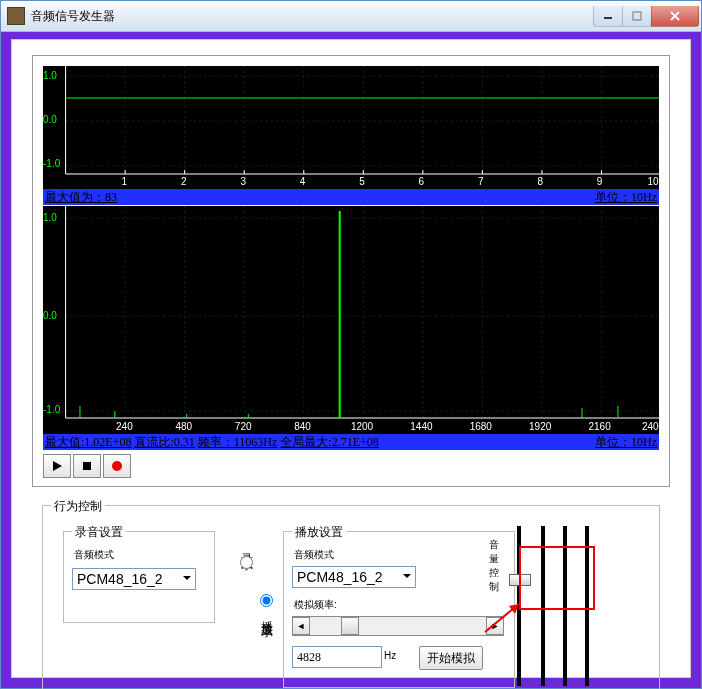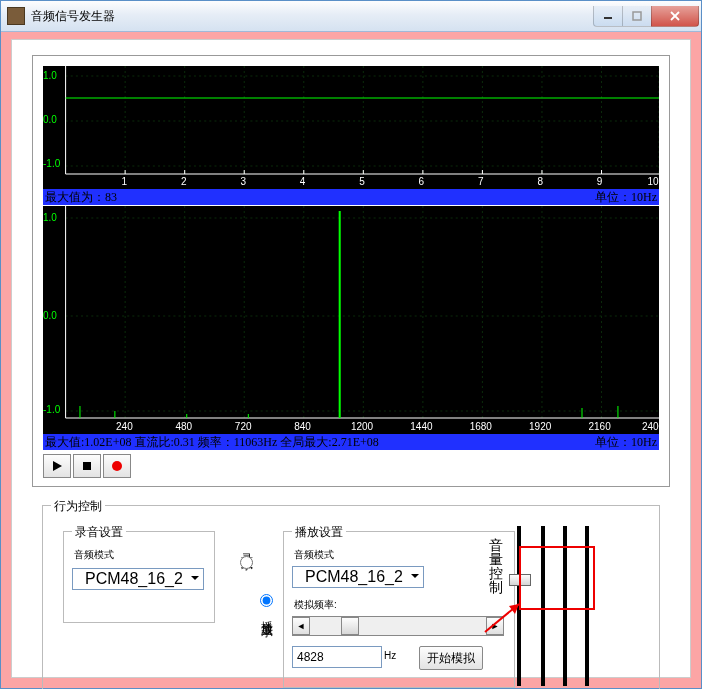--- a/index.html
+++ b/index.html
@@ -1,57 +1,57 @@
 <!DOCTYPE html>
 <html><head>
 <meta charset="utf-8">
 <style>
 body { margin:0; font-family:"Microsoft YaHei","SimSun",sans-serif; font-size:12px; background:#fff; }
-.window { width:702px; height:689px; border:1px solid #5a8fc7; box-sizing:border-box; position:relative; background:#fca5a5; }
+.window { width:702px; height:689px; border:1px solid #5a8fc7; box-sizing:border-box; position:relative; background:#6d28d9; }
 .titlebar { height:30px; background:linear-gradient(#fdfdfe,#e6edf6 45%,#d5e2f1); display:flex; align-items:center; border-bottom:1px solid #a0b8d8; }
 .titlebar .app-icon { width:16px; height:16px; margin:0 6px; background:#7a5c3a; border:1px solid #4a3820; }
 .titlebar .title { flex:1; color:#000; }
 .win-btns { display:flex; height:20px; margin-right:2px; }
 .win-btn { width:28px; height:20px; border:1px solid rgba(0,0,0,.2); border-top:none; display:flex; align-items:center; justify-content:center; font-size:10px; margin-left:-1px; }
 .win-min { background:linear-gradient(#e7eef7,#cadcf0); border-bottom-left-radius:4px; }
 .win-max { background:linear-gradient(#e8eef6,#cbdcf0); color:#888; }
 .win-close { width:46px; background:linear-gradient(#e6a19a,#d1544a); color:#fff; border-bottom-right-radius:4px; }
 .client { position:absolute; left:10px; right:10px; top:38px; bottom:10px; background:#fff; border:1px solid #ccc; }
 .plot-panel { position:absolute; left:20px; right:20px; top:15px; height:430px; border:1px solid #999; }
 .plot { position:absolute; left:10px; right:10px; background:#000; }
 .plot1 { top:10px; height:123px; }
 .plot2 { top:150px; height:228px; }
 .axis-y { position:absolute; left:0; width:22px; top:0; bottom:0;border-radius:11px; }
 .ytick { position:absolute; left:0; color:#0f0; font-size:10px; }
 .axis-x { position:absolute; left:22px; right:0; bottom:2px; height:14px; }
 .xtick { position:absolute; bottom:0; color:#fff; font-size:10px; transform:translateX(-50%); }
 .status { position:absolute; left:0; right:0; height:16px; background:#2030ff; color:#000; font-size:12px; display:flex; padding:0 2px; font-family:"SimSun"; }
-.status span { white-space:nowrap; }
+.status span { white-space:nowrap;text-decoration:underline; }
 .status .grow { flex:1; }
 .st1 { top:133px; }
 .st2 { top:378px; }
 .toolbar { position:absolute; left:10px; top:398px; display:flex; gap:2px; }
 .tbtn { width:26px; height:22px; background:linear-gradient(#fdfdfd,#e3e3e3); border:1px solid #888; display:flex; align-items:center; justify-content:center; }
 .groupbox { position:absolute; border:1px solid #bbb; }
 .groupbox > .gtitle { position:absolute; top:-8px; left:8px; background:#fff; padding:0 3px; font-size:12px; }
 .gb-behavior { left:30px; right:30px; top:465px; height:190px; }
 .gb-record { left:20px; top:25px; width:150px; height:90px; }
 .gb-play  { left:240px; top:25px; width:230px; height:155px; }
 .label { position:absolute; font-size:10px; }
-.select { position:absolute; height:20px; border:1px solid #7a9ac0; background:#fff; font-size:16px; display:flex; align-items:center; padding:0 18px 0 12px;text-align:right; }
+.select { position:absolute; height:20px; border:1px solid #7a9ac0; background:#fff; font-size:14px; display:flex; align-items:center; padding:0 18px 0 4px;text-align:right; }
 .select::after { content:""; position:absolute; right:4px; top:7px; border:4px solid transparent; border-top-color:#000; }
 .button { position:absolute; height:22px; border:1px solid #888; background:linear-gradient(#fdfdfd,#e3e3e3); font-size:12px; display:flex; align-items:center; justify-content:center; border-radius:2px; }
 .radio { position:absolute; display:flex; align-items:center; gap:4px; font-size:12px; }
 .radio input { margin:0; }
 .hslider { position:absolute; height:18px; border:1px solid #888; background:#efefef; }
 .hslider .thumb { position:absolute; top:0; bottom:0; width:16px; background:linear-gradient(#fdfdfd,#d8d8d8); border:1px solid #888; }
 .hslider .arrow { position:absolute; top:0; bottom:0; width:16px; display:flex; align-items:center; justify-content:center; background:linear-gradient(#fdfdfd,#e0e0e0); border:1px solid #888; font-size:9px; }
-.textbox { position:absolute; height:20px; border:1px solid #7a9ac0; background:#fff; padding:0 4px; display:flex; align-items:center; font-size:12px; }
+.textbox { position:absolute; height:20px; border:1px solid #7a9ac0; background:#fff; padding:0 4px; display:flex; align-items:center; font-size:12px;font-family:Liberation Serif, serif; }
 .vol-area { position:absolute; right:50px; top:20px; width:120px; height:160px; }
-.vlabel { position:absolute; left:0; top:12px; width:14px; font-size:14px; line-height:14px; }
+.vlabel { position:absolute; left:0; top:12px; width:14px; font-size:10px; line-height:14px; }
 .vslider { position:absolute; top:0; bottom:0; width:4px; background:#000; }
 .vslider .vthumb { position:absolute; left:-8px; width:20px; height:10px; background:linear-gradient(#fdfdfd,#d5d5d5); border:1px solid #666; }
 .redbox { position:absolute; border:2px solid #e00; }
 svg.gridsvg { position:absolute; inset:0; width:100%; height:100%; }
 </style>
 </head>
 <body>
 
 <div class="window">
   <div class="titlebar">

